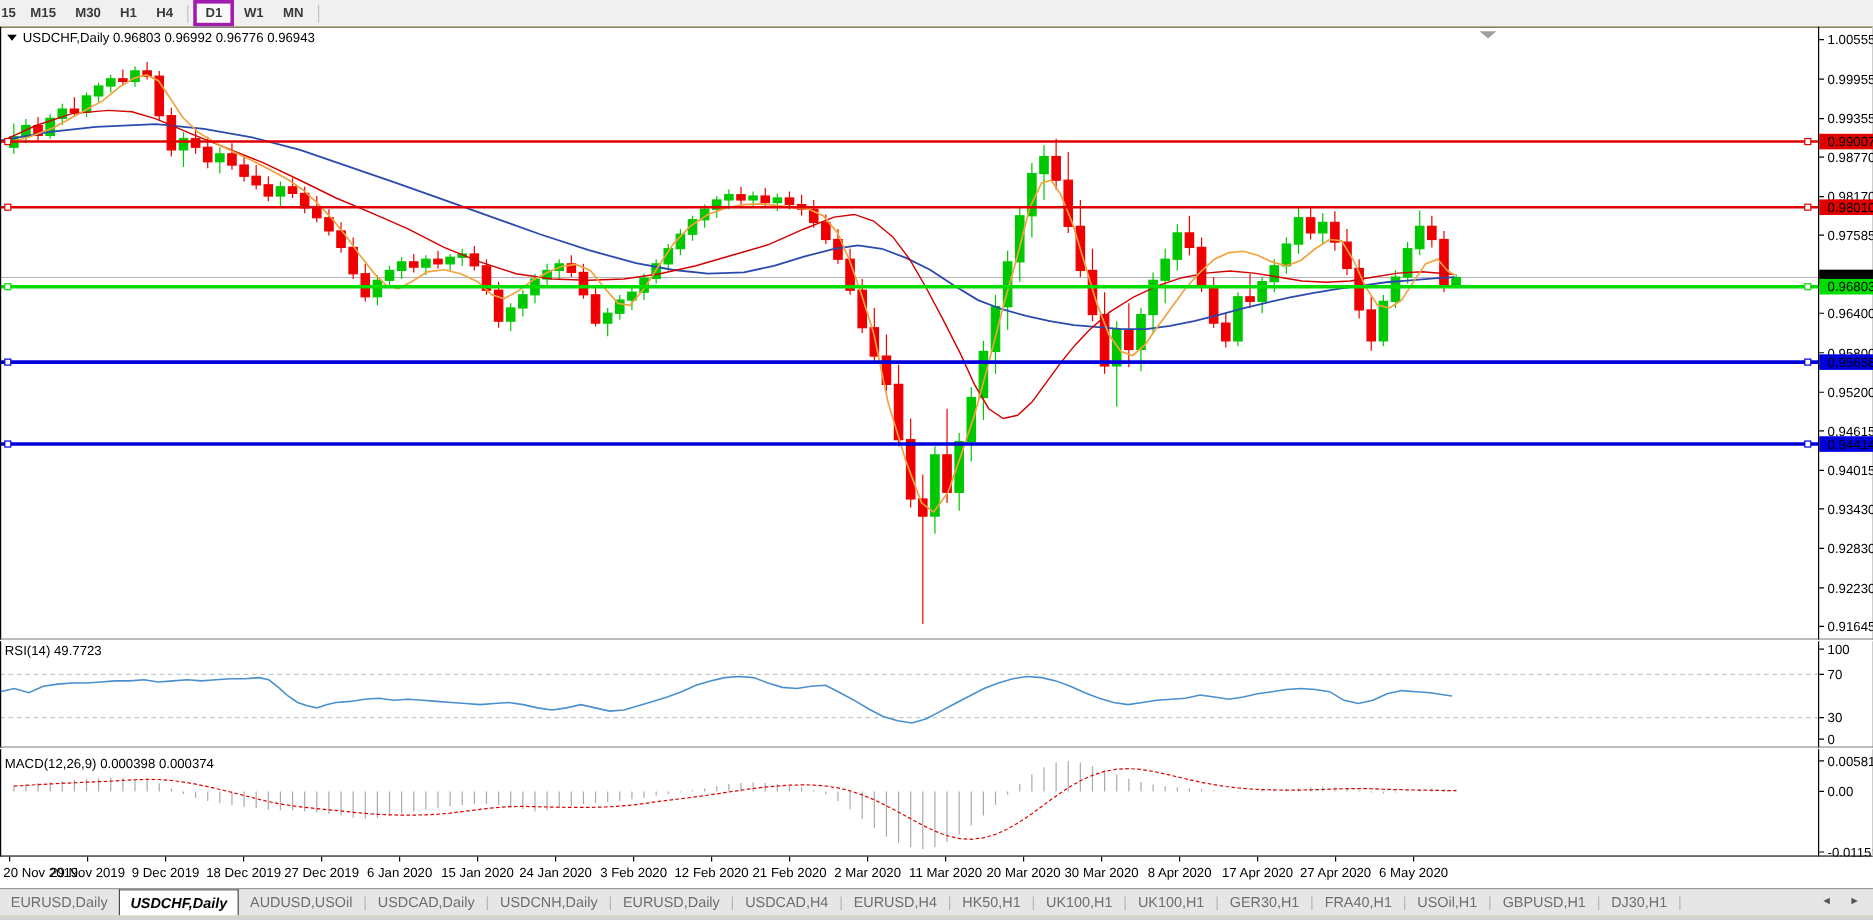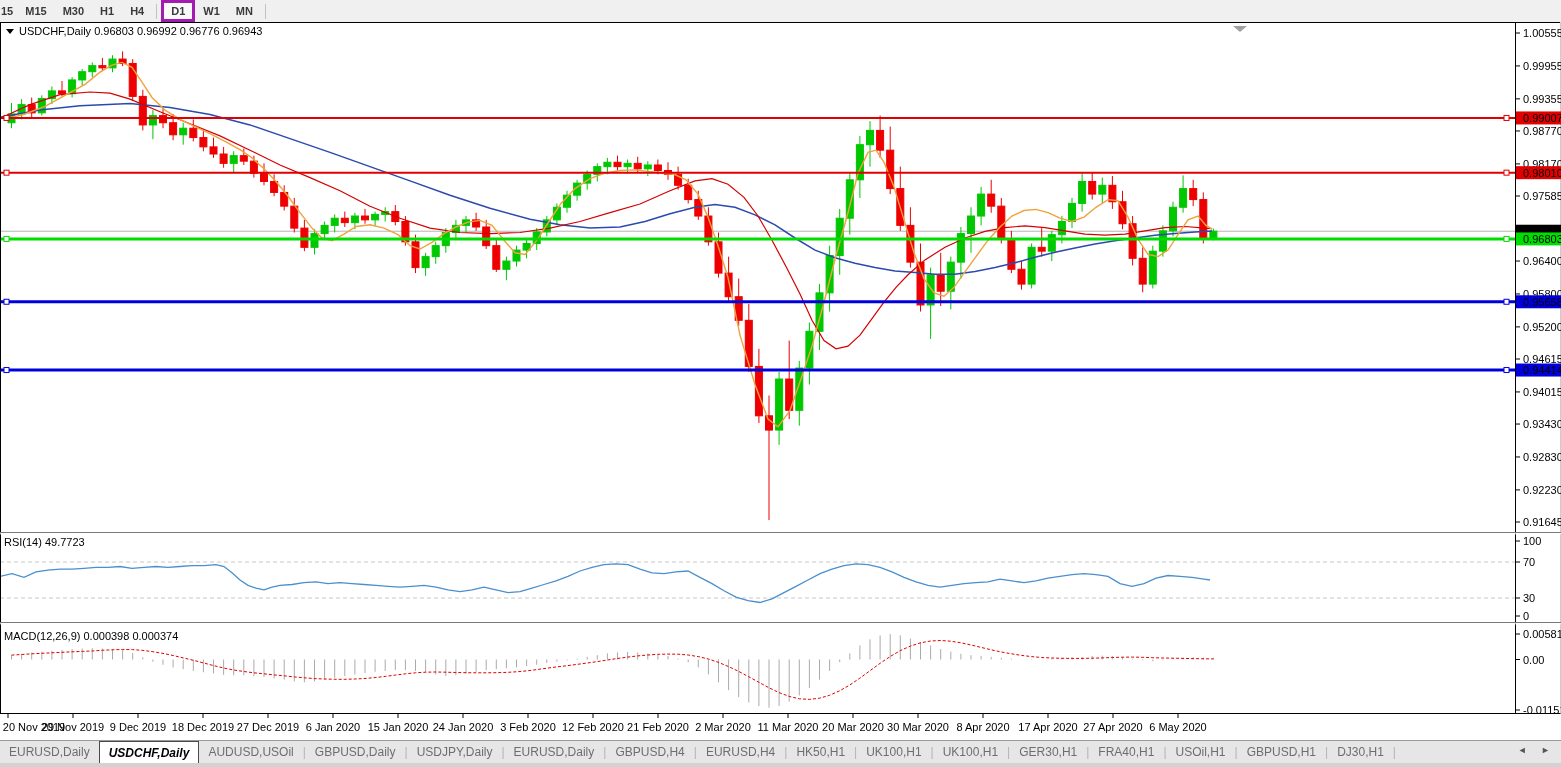--- a/index.html
+++ b/index.html
@@ -579,27 +579,27 @@
         <text x="1113" y="731" text-anchor="middle">27 Apr 2020</text>
         <line x1="1178" y1="714" x2="1178" y2="718" stroke="#000"></line>
         <text x="1178" y="731" text-anchor="middle">6 May 2020</text>
       </g>
     </svg>
   <div id="tabbar">
       <div class="tab">EURUSD,Daily</div>
       <div class="tab active">USDCHF,Daily</div>
       <div class="tab">AUDUSD,USOil</div>
       <div class="tab-sep">|</div>
-      <div class="tab">GBPUSD,Daily</div>
-      <div class="tab-sep">|</div>
-      <div class="tab">USDJPY,Daily</div>
+      <div class="tab">USDCAD,Daily</div>
+      <div class="tab-sep">|</div>
+      <div class="tab">USDCNH,Daily</div>
       <div class="tab-sep">|</div>
       <div class="tab">EURUSD,Daily</div>
       <div class="tab-sep">|</div>
-      <div class="tab">GBPUSD,H4</div>
+      <div class="tab">USDCAD,H4</div>
       <div class="tab-sep">|</div>
       <div class="tab">EURUSD,H4</div>
       <div class="tab-sep">|</div>
       <div class="tab">HK50,H1</div>
       <div class="tab-sep">|</div>
       <div class="tab">UK100,H1</div>
       <div class="tab-sep">|</div>
       <div class="tab">UK100,H1</div>
       <div class="tab-sep">|</div>
       <div class="tab">GER30,H1</div>

